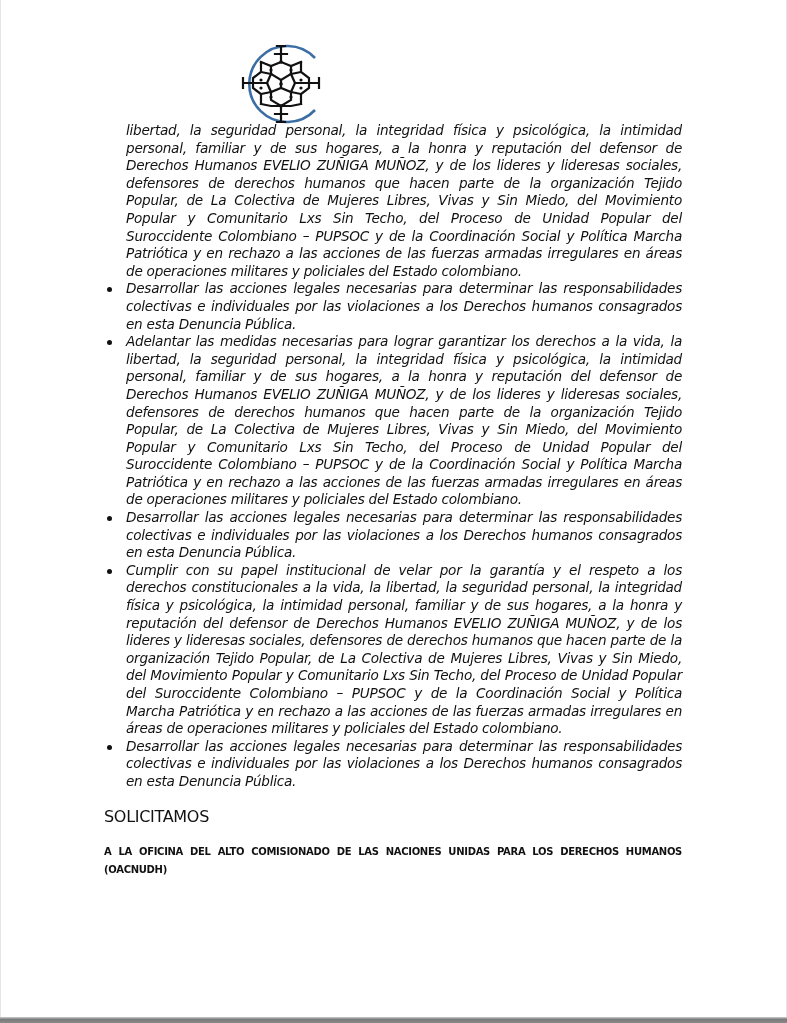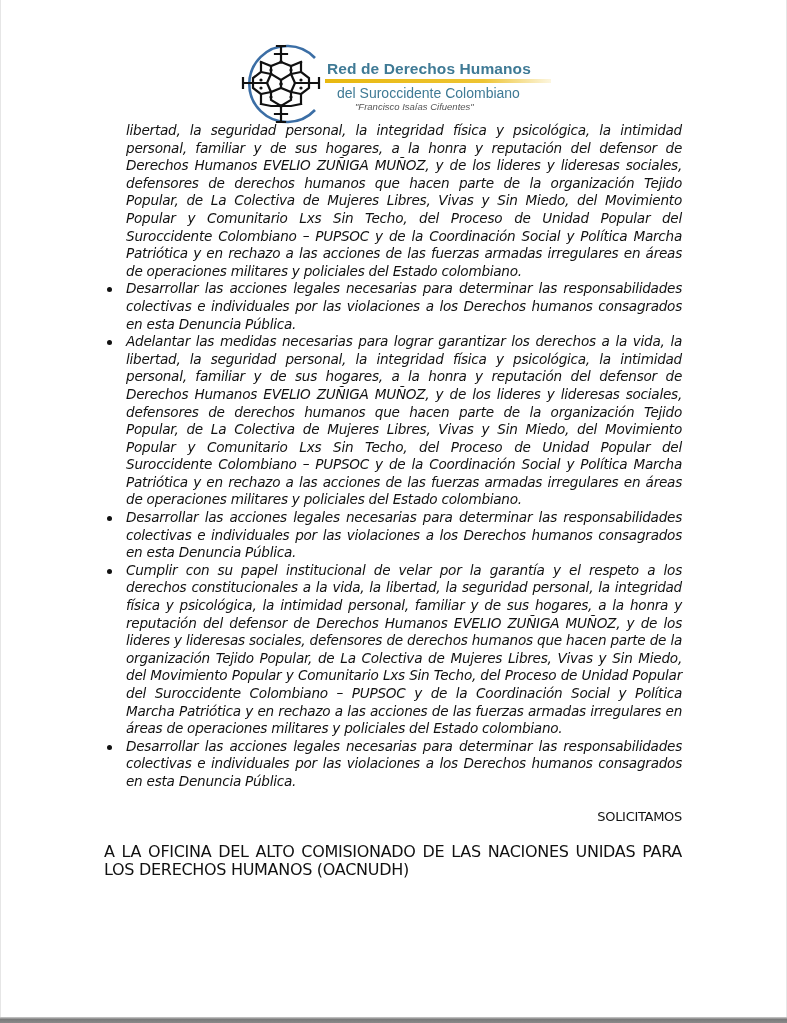--- a/index.html
+++ b/index.html
@@ -115,33 +115,34 @@
     background: #111111;
     border-radius: 50%;
   }
   .heading {
     font-size: 13.6px;
     line-height: 17.6px;
     margin: 17.6px 0 0 0;
     letter-spacing: -0.3px;
   }
   .heading-center {
-    text-align: right;
-    font-size: 13px;
+    text-align: left;
+    font-size: 16px;
     line-height: 17.6px;
     margin: 17.6px 0 0 0;
     letter-spacing: -0.3px;
   }
   .heading-wide {
-    font-size: 16px;
+    font-size: 10px;
     line-height: 17.6px;
     margin: 17.6px 0 0 0;
     text-align: justify;
     text-align-last: left;
     letter-spacing: -0.3px;
+    font-weight: bold;
   }
 </style>
 </head>
 <body>
 
 <div class="page">
 
   <div class="header">
     <svg class="logo-emblem" viewBox="0 0 88 84" xmlns="http://www.w3.org/2000/svg">
 
@@ -174,26 +175,20 @@
         <circle cx="24" cy="38" r="1.6"></circle>
         <circle cx="64" cy="38" r="1.6"></circle>
         <circle cx="44" cy="42" r="1.8"></circle>
         <circle cx="24" cy="46" r="1.6"></circle>
         <circle cx="64" cy="46" r="1.6"></circle>
         <circle cx="34" cy="55" r="1.6"></circle>
         <circle cx="54" cy="55" r="1.6"></circle>
         <circle cx="44" cy="64" r="1.8"></circle>
       </g>
     </svg>
-    <div class="logo-text">
-      <div class="logo-line1">Red de Derechos Humanos</div>
-      <div class="logo-bar"></div>
-      <div class="logo-line2">del Suroccidente Colombiano</div>
-      <div class="logo-line3">"Francisco Isaías Cifuentes"</div>
-    </div>
   </div>
 
   <div class="content">
 
     <div class="bullet-item">
       <p class="para">libertad, la seguridad personal, la integridad física y psicológica, la intimidad personal, familiar y de sus hogares, a la honra y reputación del defensor de Derechos Humanos EVELIO ZUÑIGA MUÑOZ, y de los lideres y lideresas sociales, defensores de derechos humanos que hacen parte de la organización Tejido Popular, de La Colectiva de Mujeres Libres, Vivas y Sin Miedo, del Movimiento Popular y Comunitario Lxs Sin Techo, del Proceso de Unidad Popular del Suroccidente Colombiano – PUPSOC y de la Coordinación Social y Política Marcha Patriótica y en rechazo a las acciones de las fuerzas armadas irregulares en áreas de operaciones militares y policiales del Estado colombiano.</p>
     </div>
     <div class="bullet-item">
       <span class="dot"></span>
       <p class="para">Desarrollar las acciones legales necesarias para determinar las responsabilidades colectivas e individuales por las violaciones a los Derechos humanos consagrados en esta Denuncia Pública.</p>

